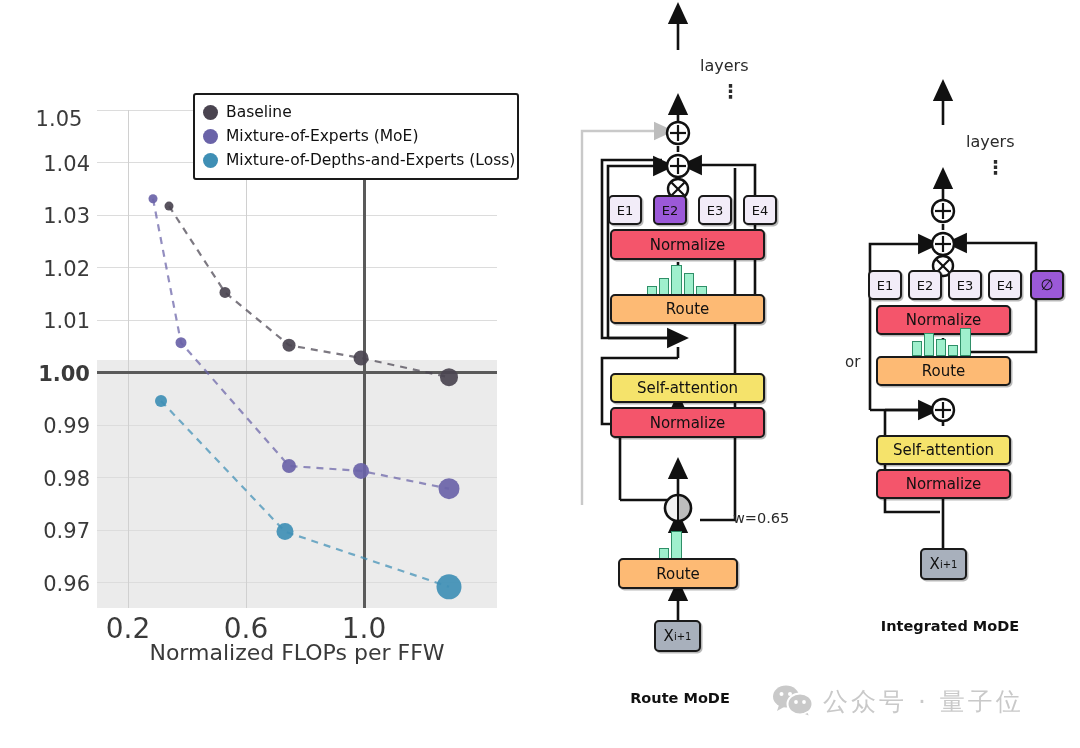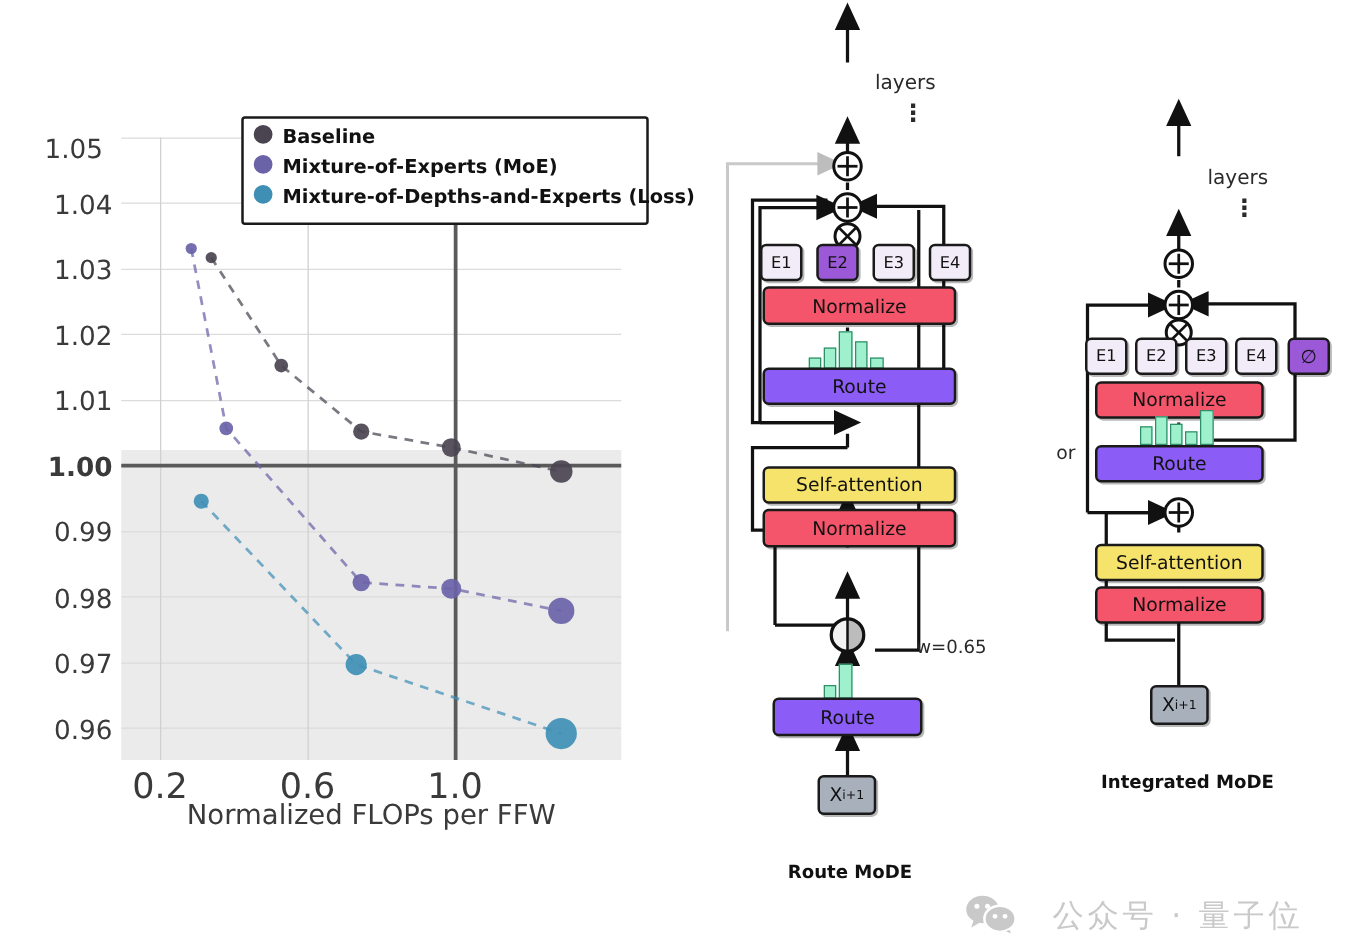--- a/index.html
+++ b/index.html
@@ -16,46 +16,46 @@
   .axis-strong-v{position:absolute;top:0;width:3px;height:498px;background:#5a5a5a;}
   .ytick{position:absolute;right:0;width:62px;text-align:right;font-size:21px;color:#3a3a3a;}
   .xtick{position:absolute;text-align:center;width:70px;font-size:28px;color:#3a3a3a;}
   #ylabel{position:absolute;left:-22px;top:300px;font-size:21px;color:#3a3a3a;
           transform:rotate(-90deg);transform-origin:left top;white-space:nowrap;}
   #xlabel{position:absolute;left:97px;top:640px;width:400px;text-align:center;
           font-size:22px;color:#3a3a3a;}
   #legend-box{position:absolute;left:193px;top:93px;width:326px;
               border:2.5px solid #1a1a1a;background:#ffffff;border-radius:3px;
               padding:5px 8px 6px 8px;box-sizing:border-box;z-index:40;}
-  .legend-row{display:flex;align-items:flex-start;height:24px;font-weight:bold;}
+  .legend-row{display:flex;align-items:center;height:24px;}
   .legend-dot{width:15px;height:15px;border-radius:50%;margin-right:8px;flex:0 0 auto;}
   .legend-text{font-size:15.5px;color:#111;white-space:nowrap;}
   svg#series-svg{position:absolute;left:0;top:0;width:400px;height:498px;overflow:visible;}
 
   
   .diagram{position:absolute;}
   .box{position:absolute;box-sizing:border-box;border:2px solid #1a1a1a;
        border-radius:5px;display:flex;align-items:center;justify-content:center;
        font-size:15px;color:#111;box-shadow:1.5px 1.5px 0 rgba(0,0,0,.28);}
   .expert{width:34px;height:30px;background:#f2ecf8;font-size:13px;}
   .expert.active{background:#9b59d8;}
   .norm{background:#f4556b;text-align:right;}
   .attn{background:#f5e36b;}
-  .route{background:#8b5cf6;}
+  .route{background:#fdba74;}
   .inputbox{background:#a8b0bc;}
   .caption{position:absolute;font-size:14.5px;font-weight:bold;color:#111;
            text-align:center;white-space:nowrap;}
   .smalltext{position:absolute;font-size:15px;color:#2a2a2a;white-space:nowrap;margin-left:48px;}
   .bar{position:absolute;bottom:0;background:#9ff0cd;border:1.2px solid #2f8f68;box-sizing:border-box;}
   .histo{position:absolute;}
   svg.wires{position:absolute;left:0;top:0;overflow:visible;}
 
   
-  #watermark{position:absolute;left:772px;top:715px;display:flex;align-items:center;
-             color:#c9c9c9;gap:19px;}
+  #watermark{position:absolute;left:772px;top:684px;display:flex;align-items:center;
+             color:#c9c9c9;}
   #wm-text{font-size:25px;letter-spacing:3px;color:#c9c9c9;margin-left:9px;
            font-family:"DejaVu Sans",sans-serif;}
 </style>
 </head>
 <body>
 
 <div id="chart-panel">
 
   <div id="ylabel">Normalized Loss</div>
   <div id="xlabel">Normalized FLOPs per FFW</div>

